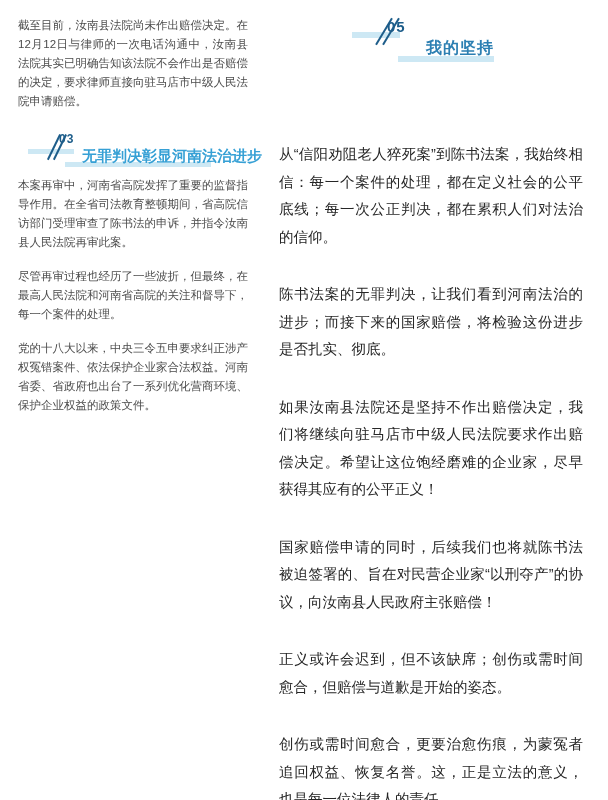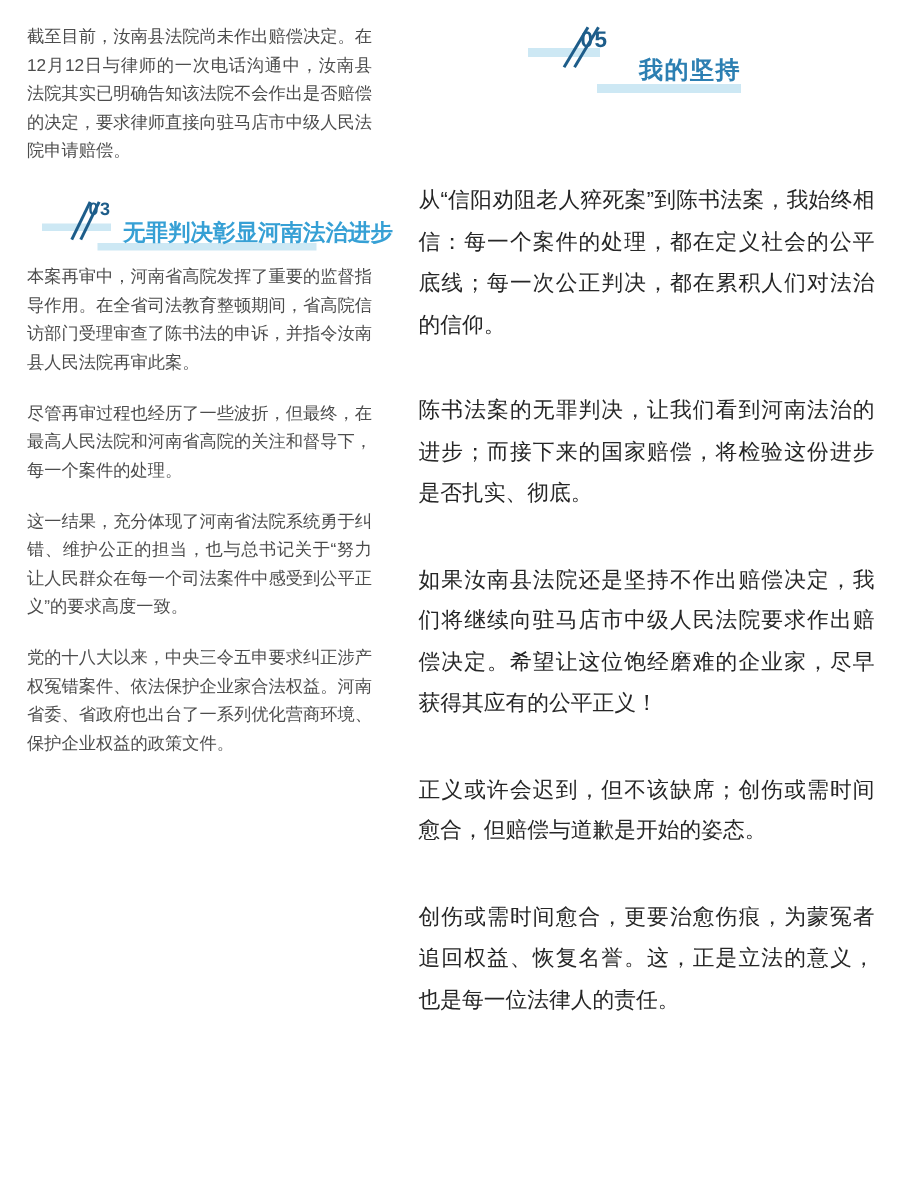--- a/index.html
+++ b/index.html
@@ -21,21 +21,21 @@
     letter-spacing:0px;
   }
   .col-left p + p{margin-top:15px;}
   
   .col-right{
     left:279px;top:13px;width:304px;
     font-size:14.5px;line-height:27.5px;
     color:#262626;
   }
   .col-right p + p{margin-top:30px;}
-  .col-right .section-header + p{margin-top:60px;}
+  .col-right .section-header + p{margin-top:80px;}
 
   
   .section-header{position:relative;}
   .section-header .bar{position:absolute;background:#cde8f4;z-index:0;}
   .section-header .num{position:absolute;font-weight:bold;color:#1d5d8a;z-index:2;letter-spacing:1px;}
   .section-header .slash{position:absolute;background:#1d5d8a;z-index:1;}
   .section-header .title{position:absolute;font-weight:bold;z-index:2;white-space:nowrap;}
 
   .sh-left{height:42px;margin-top:19px;margin-bottom:4px;}
   .sh-left .num{left:41px;top:0;font-size:12px;}
@@ -65,32 +65,32 @@
     <span class="bar num-bar"></span>
     <span class="slash s1"></span>
     <span class="slash s2"></span>
     <span class="num">03</span>
     <span class="bar title-bar"></span>
     <span class="title">无罪判决彰显河南法治进步</span>
   </div>
 
   <p>本案再审中，河南省高院发挥了重要的监督指导作用。在全省司法教育整顿期间，省高院信访部门受理审查了陈书法的申诉，并指令汝南县人民法院再审此案。</p>
   <p>尽管再审过程也经历了一些波折，但最终，在最高人民法院和河南省高院的关注和督导下，每一个案件的处理。</p>
-  <p>这一结果，充分体现了河南省法院系统勇于纠错、维护公正的担当，也与总书记关于“努力让人民群众在每一个司法案件中感受到公平正义”的要求高度一致。</p>
   <p>党的十八大以来，中央三令五申要求纠正涉产权冤错案件、依法保护企业家合法权益。河南省委、省政府也出台了一系列优化营商环境、保护企业权益的政策文件。</p>
 </div>
 
 <div class="col col-right">
   <div class="section-header sh-right">
     <span class="bar num-bar"></span>
     <span class="slash s1"></span>
     <span class="slash s2"></span>
     <span class="num">05</span>
     <span class="bar title-bar"></span>
     <span class="title">我的坚持</span>
   </div>
 
   <p>从“信阳劝阻老人猝死案”到陈书法案，我始终相信：每一个案件的处理，都在定义社会的公平底线；每一次公正判决，都在累积人们对法治的信仰。</p>
   <p>陈书法案的无罪判决，让我们看到河南法治的进步；而接下来的国家赔偿，将检验这份进步是否扎实、彻底。</p>
   <p>如果汝南县法院还是坚持不作出赔偿决定，我们将继续向驻马店市中级人民法院要求作出赔偿决定。希望让这位饱经磨难的企业家，尽早获得其应有的公平正义！</p>
+  <p>国家赔偿申请的同时，后续我们也将就陈书法被迫签署的、旨在对民营企业家“以刑夺产”的协议，向汝南县人民政府主张赔偿！</p>
   <p>正义或许会迟到，但不该缺席；创伤或需时间愈合，但赔偿与道歉是开始的姿态。</p>
   <p>创伤或需时间愈合，更要治愈伤痕，为蒙冤者追回权益、恢复名誉。这，正是立法的意义，也是每一位法律人的责任。</p>
 </div>
 
 </body></html>

